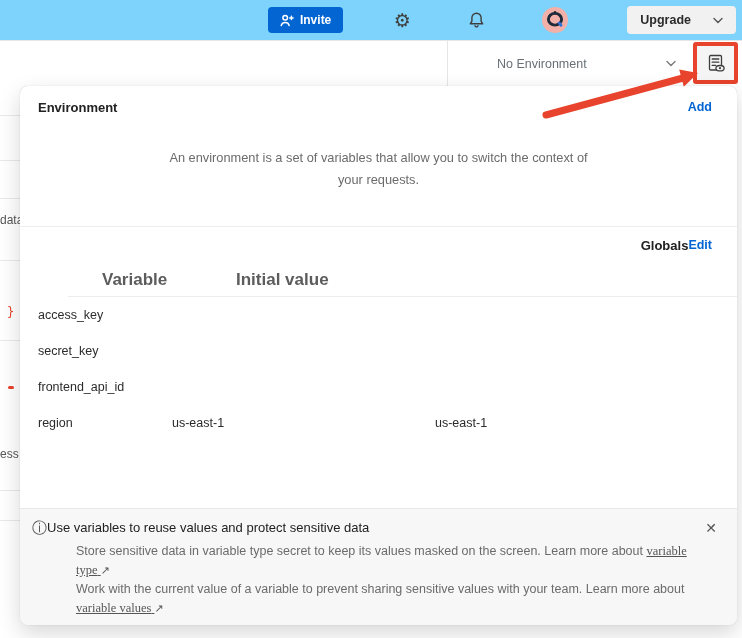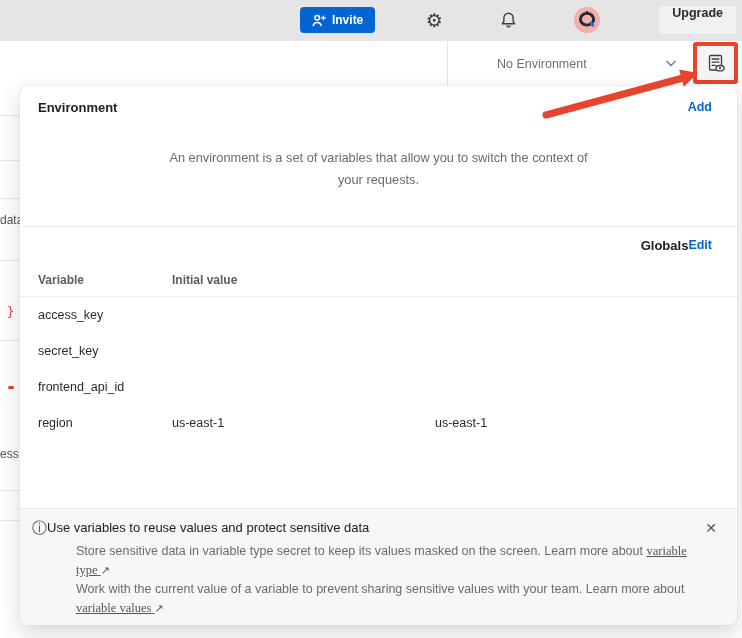--- a/index.html
+++ b/index.html
@@ -1,34 +1,34 @@
 <!DOCTYPE html>
 <html><head>
 <meta charset="utf-8">
 <style>
   * { margin:0; padding:0; box-sizing:border-box; }
   html,body { width:742px; height:638px; background:#fff; overflow:hidden;
               font-family:"Liberation Sans", sans-serif; position:relative; }
 
   
   .topbar { position:absolute; left:0; top:0; width:742px; height:41px;
-            border-bottom:1px solid #e6e6e6; background:#e5e5e5;
+            border-bottom:1px solid #e6e6e6; background:#7dd3fc;
             display:flex; align-items:center; justify-content:flex-end; padding-right:6px; z-index:2;gap:44px; }
   .invite-btn { display:flex; align-items:center; gap:6px; height:26px; padding:0 12px;
                 background:#0265d2; color:#fff; border:none; border-radius:4px;
                 font-size:12px; font-weight:700; cursor:pointer; }
   .icon-btn { width:30px; height:30px; display:flex; align-items:center; justify-content:center;
               background:none; border:none; cursor:pointer; color:#444; }
   .icon-btn:first-of-type { margin-left:12px; }
   .gear-glyph { font-size:19px; line-height:1; color:#3e3e3e; }
   .avatar { width:26px; height:26px; border-radius:50%; background:#f2b0a8; margin:0 9px 0 7px;
             display:flex; align-items:center; justify-content:center; cursor:pointer; overflow:hidden; }
   .upgrade-btn { display:flex; align-items:center; height:28px; padding:0 13px; margin-left:6px;
                  background:#f1f1f1; color:#2b2b2b; border:none; border-radius:4px;
-                 font-size:12.5px; font-weight:600; cursor:pointer; gap:22px;flex-direction:column; }
+                 font-size:12.5px; font-weight:600; cursor:pointer; gap:22px; }
 
   
   .subbar { position:absolute; left:0; top:41px; width:742px; height:45px; background:#fff; z-index:2; }
   .subbar-divider { position:absolute; left:447px; top:0; width:1px; height:45px; background:#e6e6e6; }
   .env-select { position:absolute; left:470px; top:7px; width:212px; height:31px;
                 display:flex; align-items:center; justify-content:space-between;
                 padding:0 6px 0 27px; background:none; border:none; cursor:pointer; }
   .env-select-label { font-size:12.5px; color:#687076; }
   .quicklook-frame { position:absolute; left:693px; top:1px; width:45px; height:42px;
                      border:4px solid #e8432c; border-radius:3px; z-index:8;
@@ -55,22 +55,22 @@
   .section-title { font-size:13px; font-weight:700; color:#212121; }
   .link-btn { background:none; border:none; color:#0265d2; font-size:12.5px; font-weight:600; cursor:pointer; }
 
   .empty { height:99px; padding-top:12px; text-align:center; border-bottom:1px solid #ededed; }
   .empty-title { font-size:13px; font-weight:700; color:#212121; line-height:20px; }
   .empty-desc { margin:7px auto 0; max-width:432px; font-size:12.8px; color:#6b6b6b; line-height:22px; }
 
   .globals-head { height:36px; display:flex; align-items:center; justify-content:flex-end;
                   padding:0 25px 0 18px; }
   .table-head { height:34px; display:grid; grid-template-columns:134px 263px 1fr; align-items:center;
-                padding:0 18px; border-bottom:1px solid #ededed;
-                font-size:12px; font-weight:600; color:#5c5c5c; }
+                padding:0 34px; border-bottom:1px solid #ededed;
+                font-size:17px; font-weight:600; color:#5c5c5c;margin-left:48px; }
   .var-row { height:36px; display:grid; grid-template-columns:134px 263px 1fr; align-items:center;
              padding:0 18px; font-size:12.5px; color:#2b2b2b; }
 
   
   .banner { position:absolute; left:0; right:0; bottom:0; height:117px; background:#f7f7f7;
             border-top:1px solid #e7e7e7; border-radius:0 0 8px 8px; padding:10px 14px 0 12px; }
   .banner-head { display:flex; align-items:flex-start; }
   .info-glyph { font-size:15px; color:#555; line-height:18px; }
   .banner-title { font-size:13px; font-weight:400; color:#212121; line-height:18px; }
   .close-btn { margin-left:auto; background:none; border:none; font-size:14px; color:#555;

